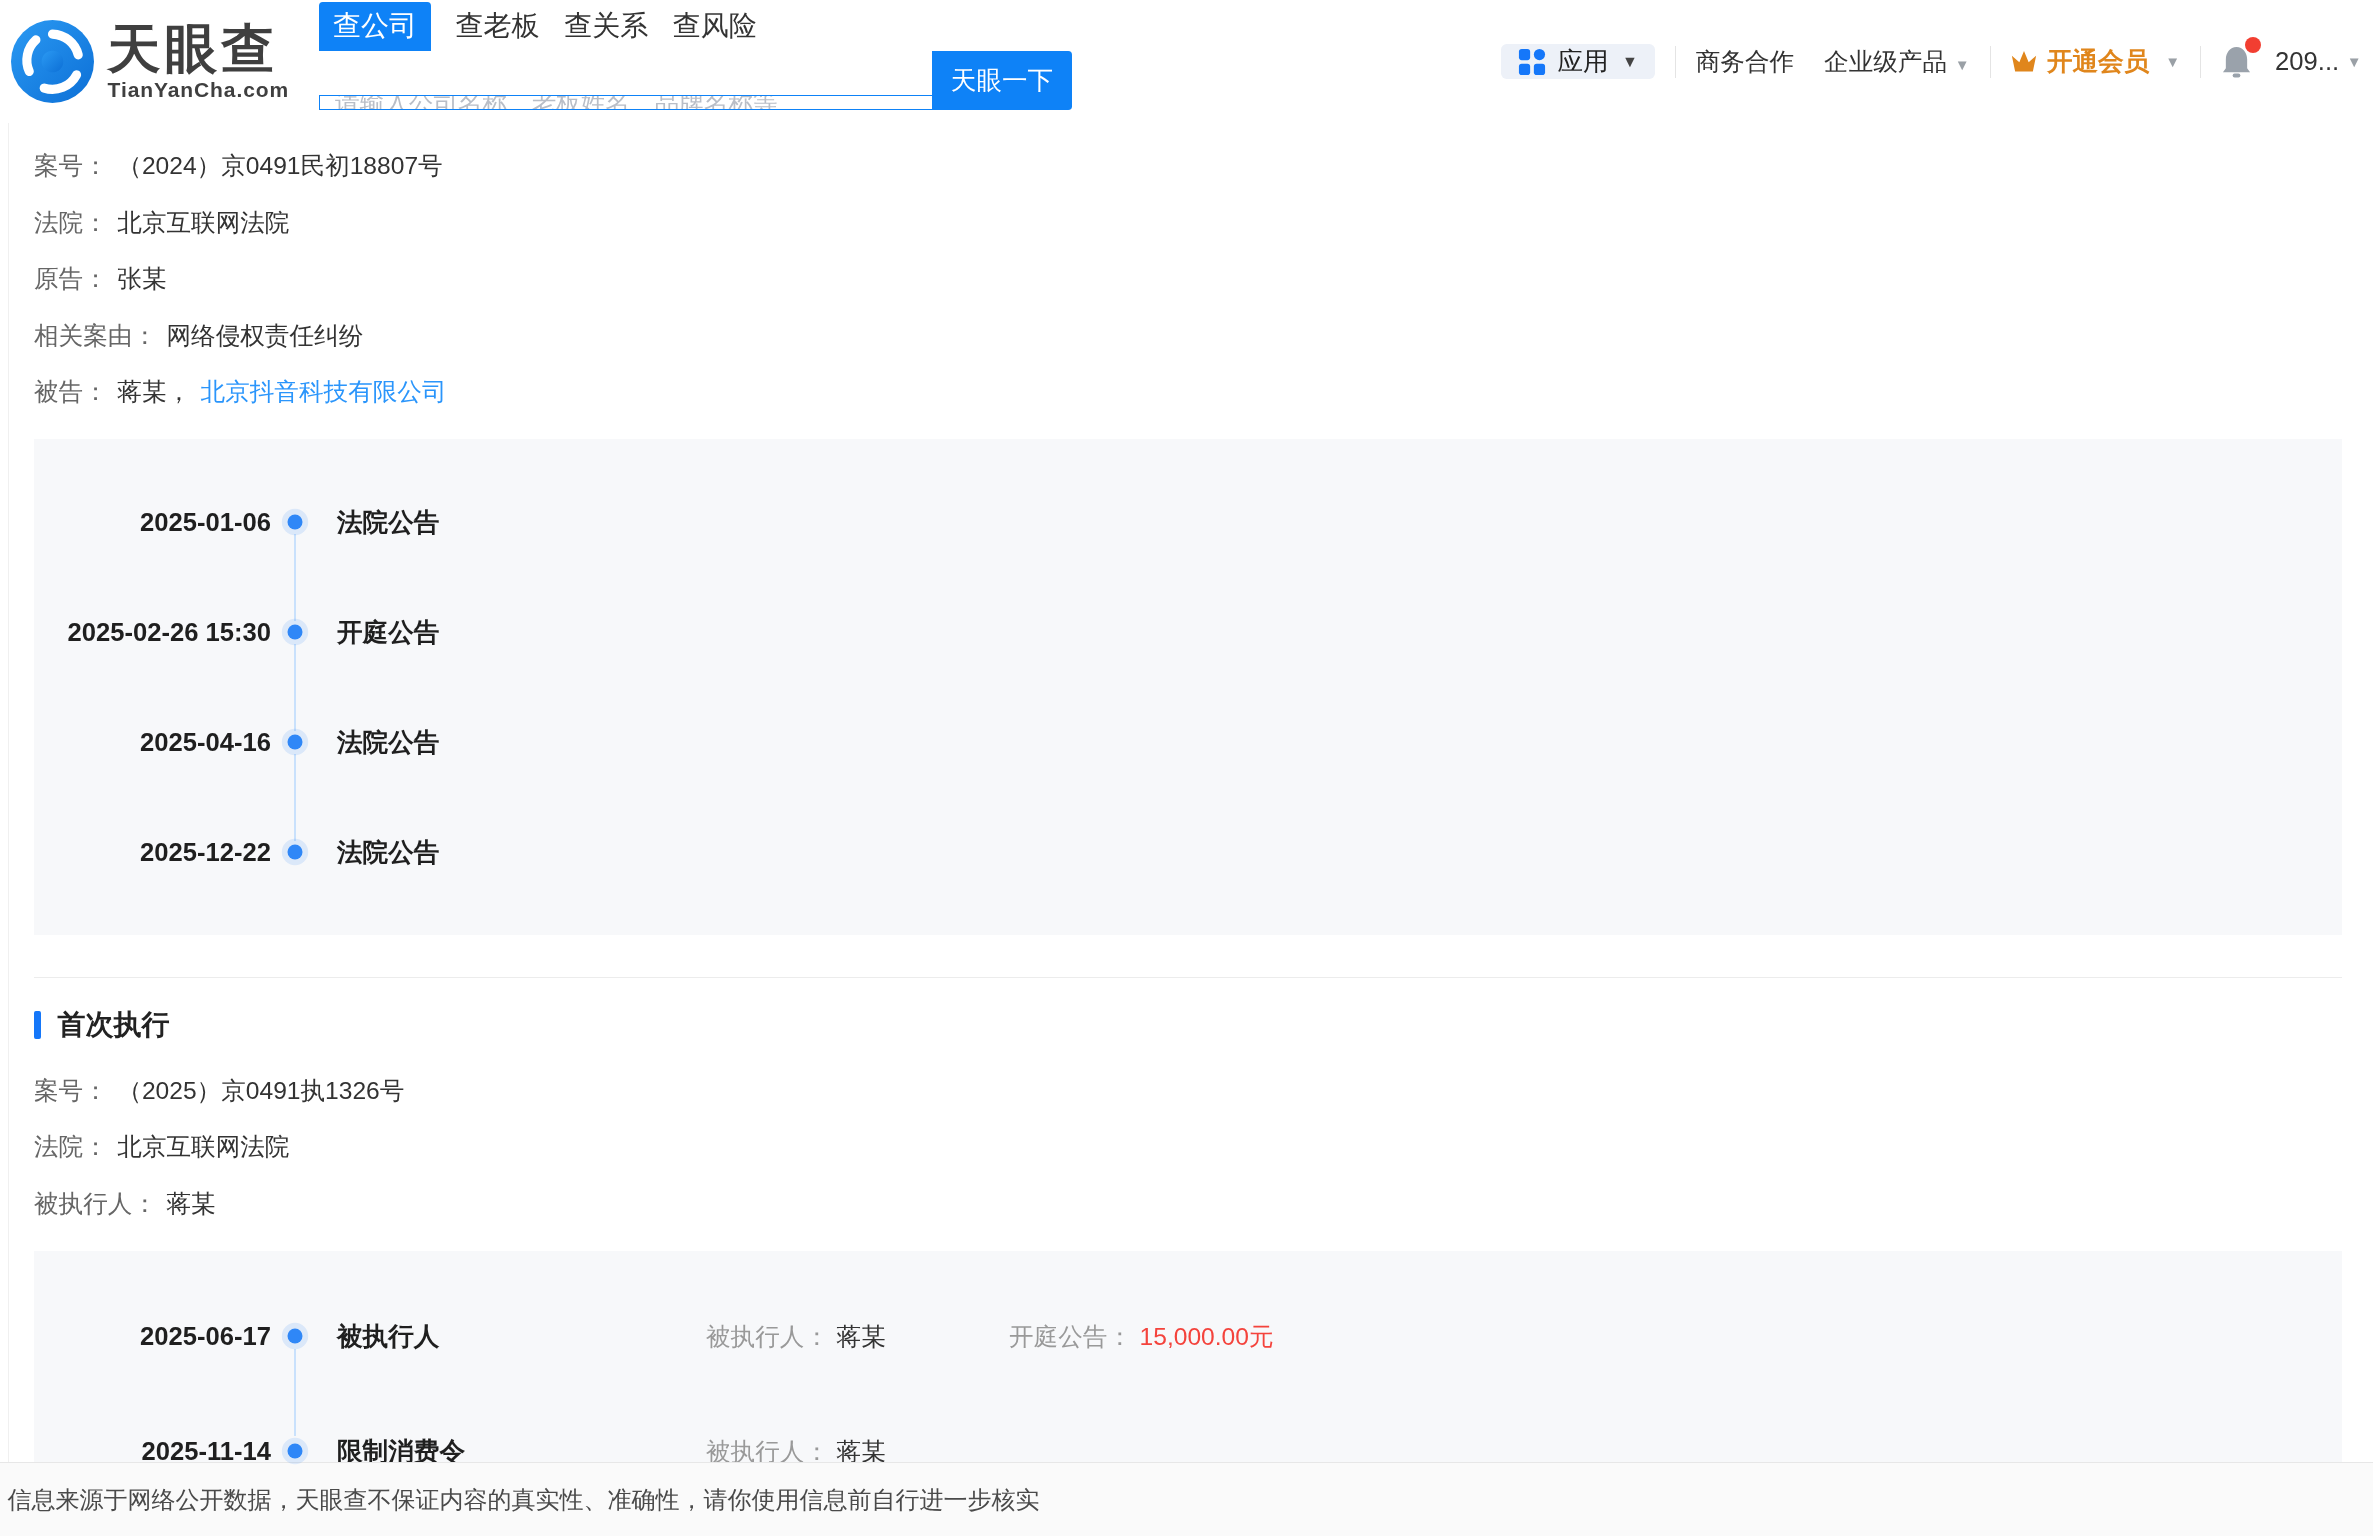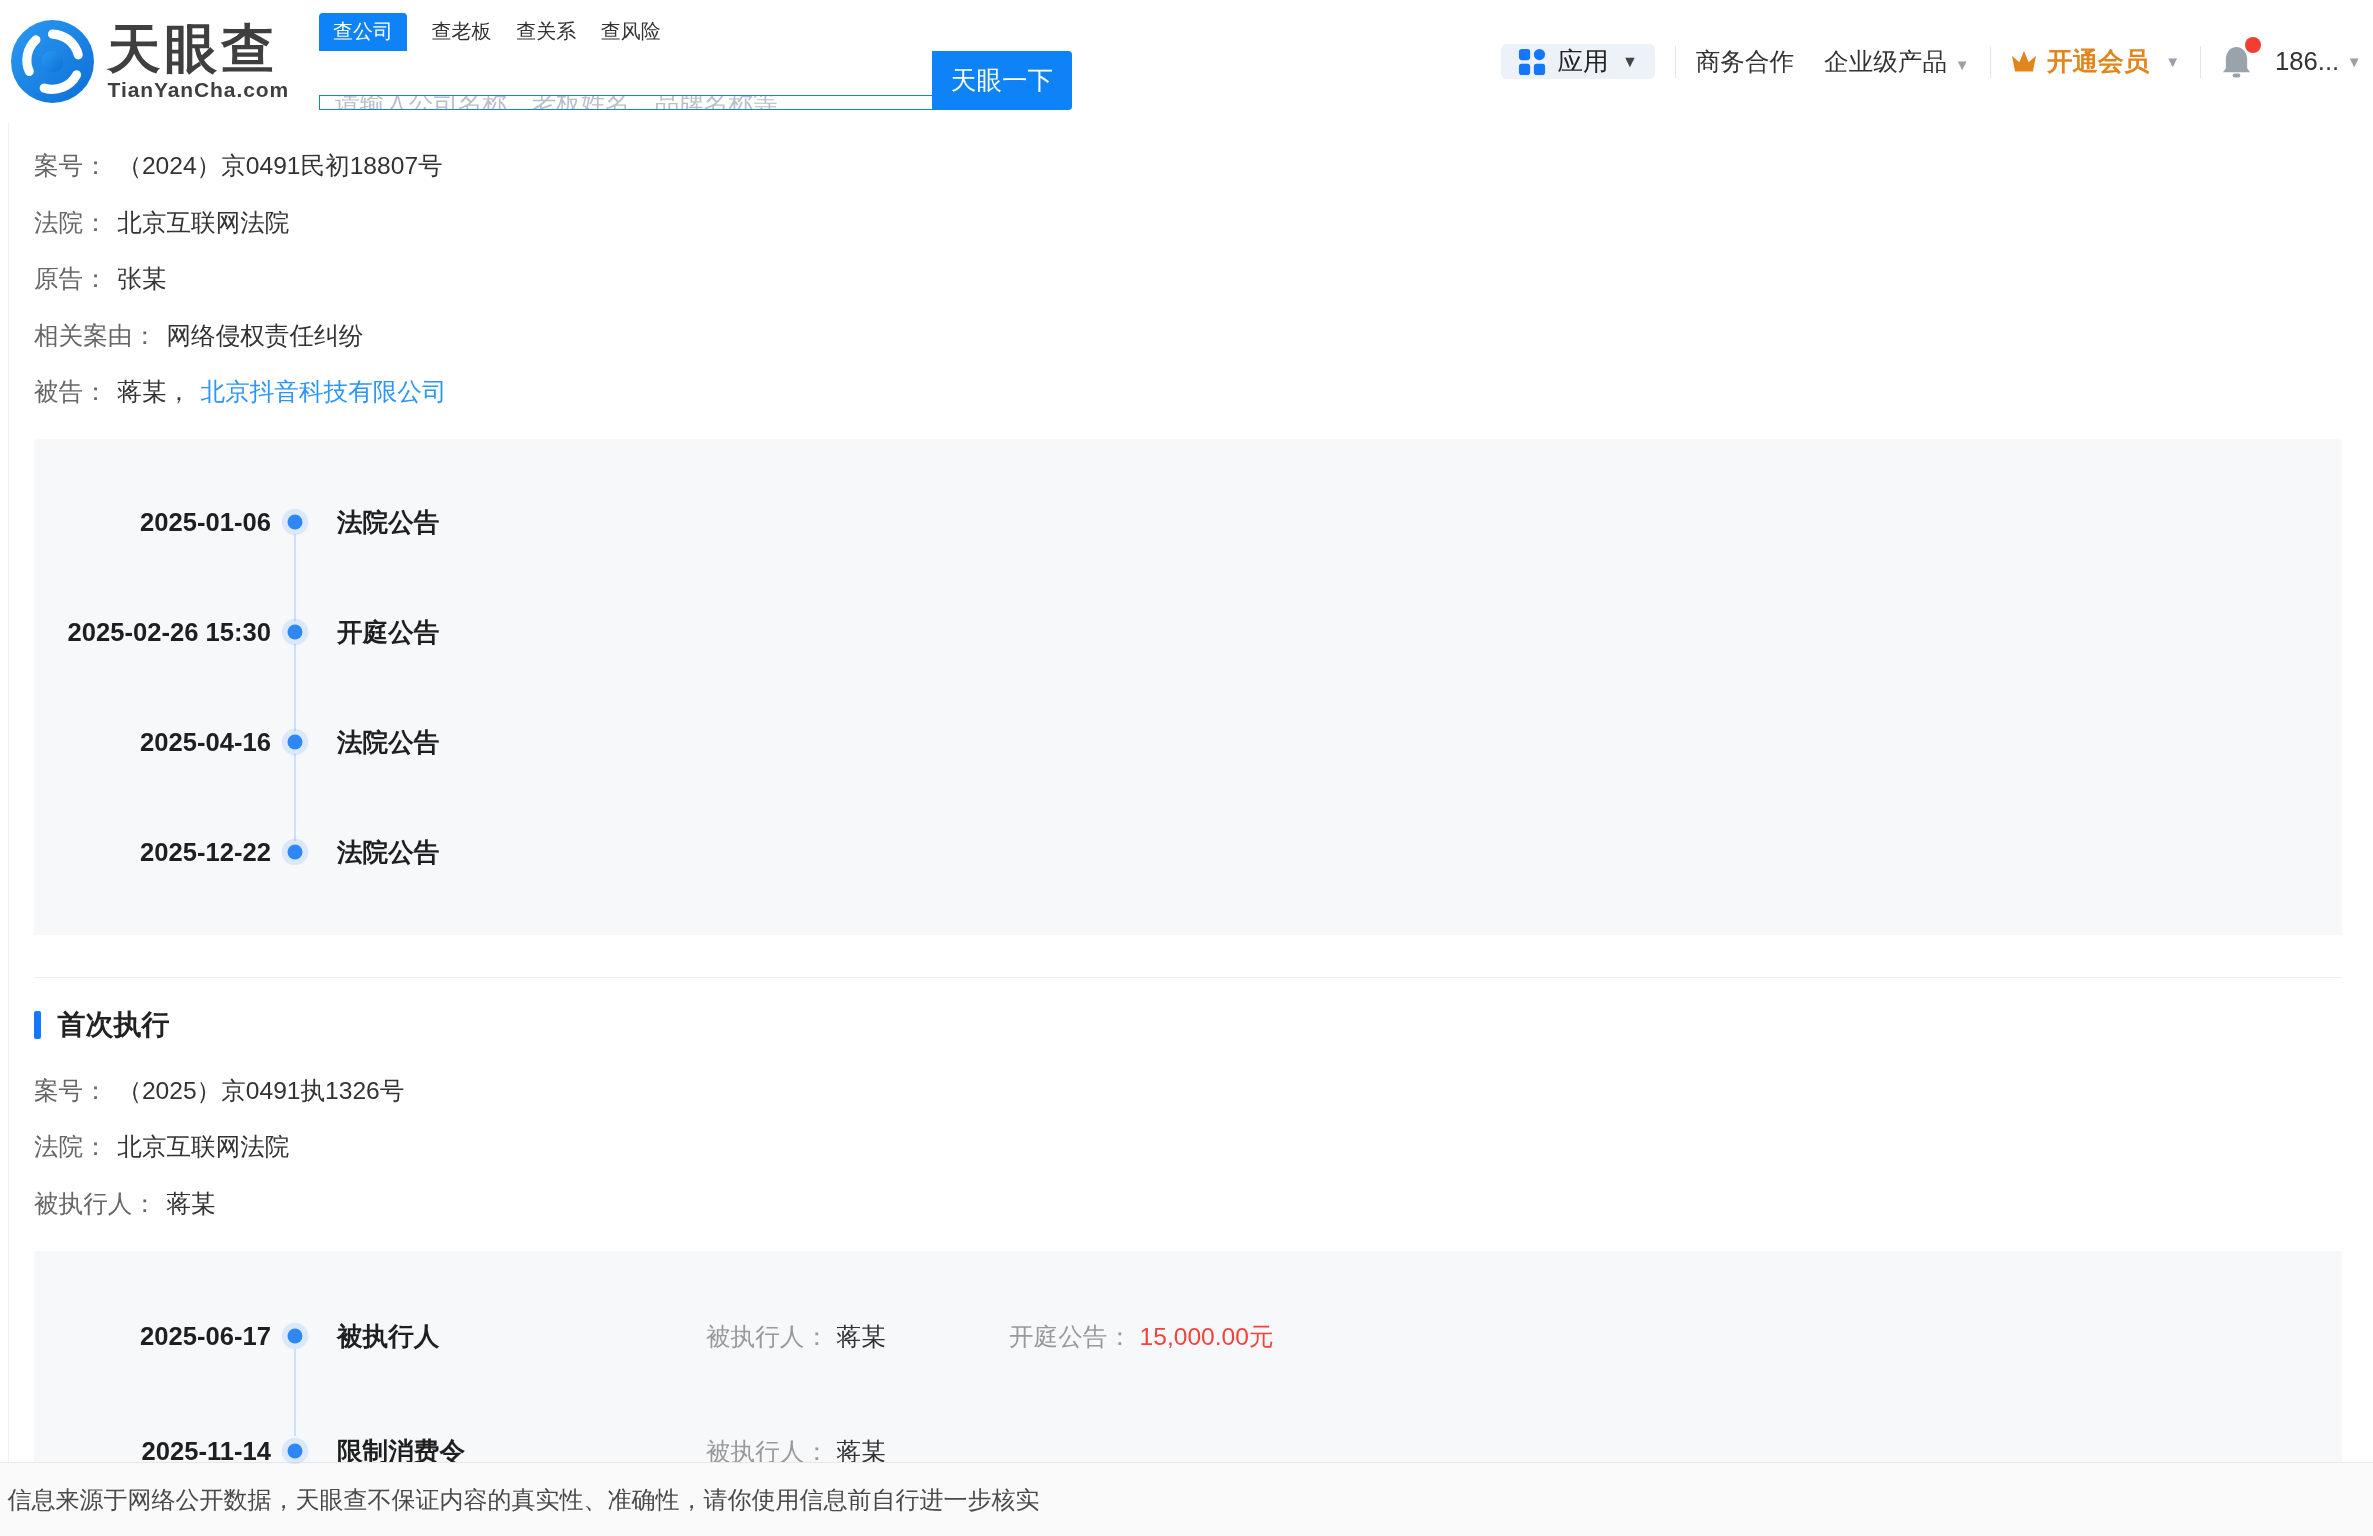--- a/index.html
+++ b/index.html
@@ -13,21 +13,21 @@
   .logo-text { margin-left:13.2px; }
   .logo-brand { font-size:53px; font-weight:bold; color:#3f3f3f; letter-spacing:3.8px; line-height:1.05; }
   .logo-domain { font-size:21px; font-weight:bold; color:#3f3f3f; letter-spacing:0.9px; margin-top:1.9px; }
 
   .promo { margin-left:19px; background:#e23a36; border-radius:5.7px; padding:9.5px 13.2px; color:#fff; flex:none; }
   .promo-l1 { font-size:25.6px; font-weight:600; letter-spacing:11.4px; margin-right:-11.4px; white-space:nowrap; }
   .promo-l2 { font-size:25.6px; font-weight:600; margin-top:6.6px; white-space:nowrap; }
 
   .search { margin-left:30px; flex:none; }
   .tabs { display:flex; align-items:flex-end; gap:24.6px; height:38px; }
-  .tab { font-size:20px; color:#333; padding:5.7px 0; cursor:pointer;text-align:center; }
+  .tab { font-size:28px; color:#333; padding:5.7px 0; cursor:pointer;text-align:center; }
   .tab.active { background:#0e82f7; color:#fff; padding:5.7px 14px; border-radius:3.8px 3.8px 0 0; }
   .search-row { display:flex; height:59px; }
   .search-input { width:613px; border:1.9px solid #0e82f7; border-right:none; font-size:24.6px; padding:0 15px; color:#333; outline:none; font-family:"Liberation Sans", sans-serif;margin-top:44px; }
   .search-input::placeholder { color:#b9bec7; }
   .search-btn { width:140px; background:#0e82f7; color:#fff; font-size:25.6px; border:none; border-radius:0 3.8px 3.8px 0; cursor:pointer; font-family:"Liberation Sans", sans-serif; }
 
   .nav { margin-left:auto; display:flex; align-items:center; flex:none; }
   .apps-btn { display:flex; align-items:center; gap:11.4px; background:#edf1f8; border-radius:5.7px; padding:0 17px; font-size:25.6px; color:#222; font-weight:500; cursor:pointer; }
   .apps-caret { font-size:16px; color:#444; margin-left:1.9px; }
   .sep { width:0.9px; height:32px; background:#e4e4e4; margin:0 20px; }
@@ -148,21 +148,21 @@
       <div class="bell-wrap">
         <span style="display:flex;">
           <svg width="31" height="33" viewBox="0 0 32 34">
             <path fill="#9aa2ab" d="M16 2 C9.3 2 5 8 5 15 L5 24 L2 28 L30 28 L27 24 L27 15 C27 8 22.7 2 16 2 Z"></path>
             <rect x="12" y="29.5" width="8" height="4" rx="2" fill="#9aa2ab"></rect>
           </svg>
         </span>
         <span class="badge"></span>
       </div>
       <div class="phone">
-        <span>186...</span>
+        <span>209...</span>
         <span class="caret">▼</span>
       </div>
     </div>
   </div>
 
   <div class="edge-line"></div>
 
   <div class="main">
 
     <div>

